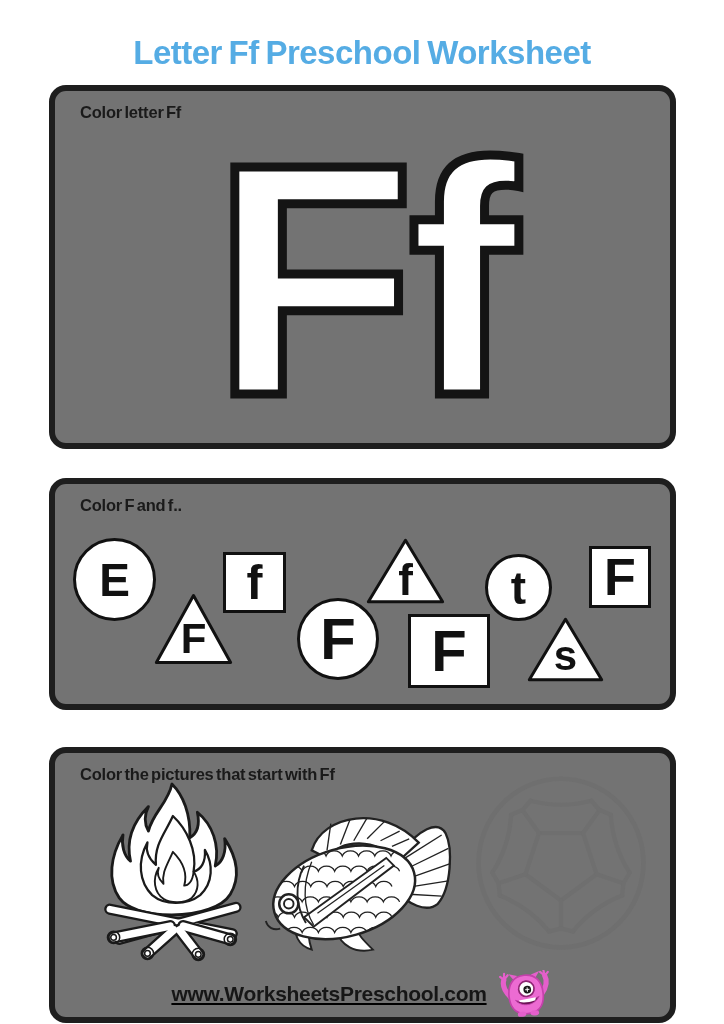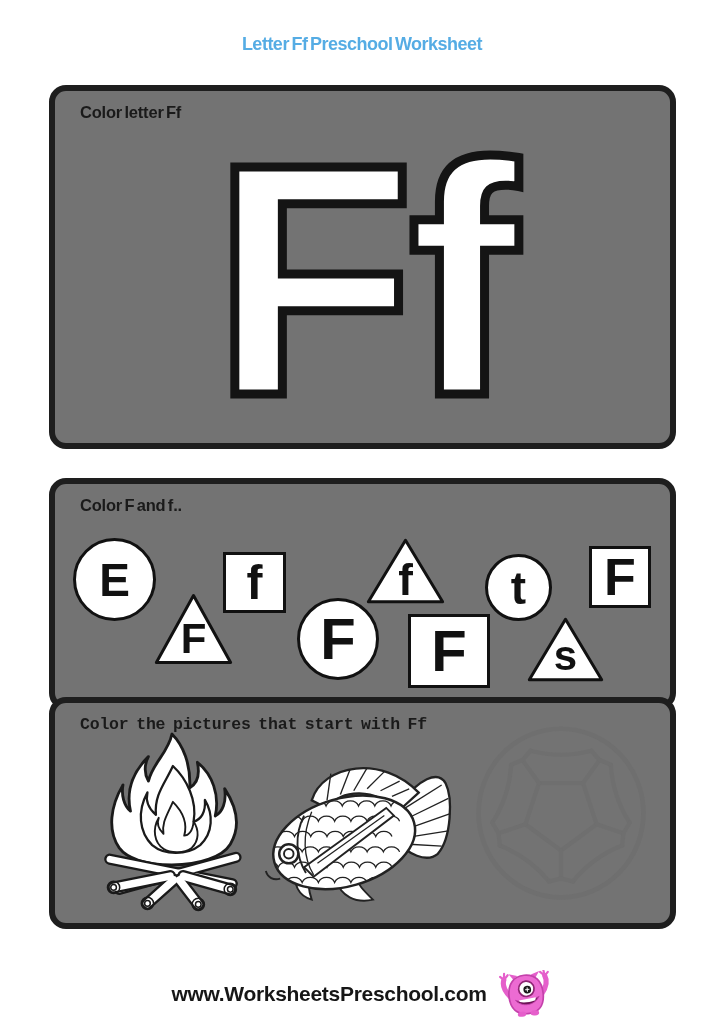--- a/index.html
+++ b/index.html
@@ -1,28 +1,28 @@
 <!DOCTYPE html>
 <html><head>
 <meta charset="utf-8">
 <style>
   html,body{margin:0;padding:0;background:#fff;}
   .page{position:relative;width:724px;height:1024px;background:#fff;overflow:hidden;
         font-family:"Liberation Sans","DejaVu Sans",sans-serif;}
 
   
   .title{position:absolute;top:34px;left:0;width:100%;text-align:center;
-         font-size:18px;font-weight:700;letter-spacing:-0.5px;word-spacing:-2px;}
+         font-size:33px;font-weight:700;letter-spacing:-0.5px;word-spacing:-2px;}
 
   
   .box{position:absolute;left:49px;width:627px;background:#737373;
        border:6px solid #1e1e1e;border-radius:17px;box-sizing:border-box;}
   .box1{top:85px;height:364px;}
   .box2{top:478px;height:232px;padding-left:31px;}
-  .box3{top:697px;height:232px;font-family:Liberation Mono, monospace;}
+  .box3{top:747px;height:276px;}
   .box-label{position:absolute;top:12px;left:25px;font-size:16.5px;font-weight:700;
              color:#1a1a1a;letter-spacing:-0.2px;word-spacing:-2px;white-space:nowrap;}
 
   
   .big-letters{position:absolute;inset:0;display:flex;align-items:center;justify-content:center;
                padding-top:26px;}
   .big-letters span{font-size:330px;line-height:1;font-weight:700;color:#fff;
                     -webkit-text-stroke:9px #141414;letter-spacing:-6px;}
 
   
@@ -46,21 +46,21 @@
 
   
   .pic{position:absolute;}
   .pic-fire{left:36px;top:22px;width:160px;height:195px;}
   .pic-fish{left:186px;top:41px;width:215px;height:168px;}
   .pic-ball{left:417px;top:21px;width:178px;height:180px;}
   .pic svg{width:100%;height:100%;display:block;}
 
   
   .footer{position:absolute;top:970px;left:0;width:100%;display:flex;
-          align-items:center;justify-content:center;gap:12px;}
+          align-items:center;justify-content:center;gap:12px;text-decoration:underline;}
   .site{font-size:21px;font-weight:700;color:#161616;letter-spacing:-0.3px;}
   .mascot{width:54px;height:48px;}
 </style>
 </head>
 <body>
 
 <div class="page">
 
   <div class="title" style="color: rgb(85, 172, 228);">Letter Ff Preschool Worksheet</div>
 

